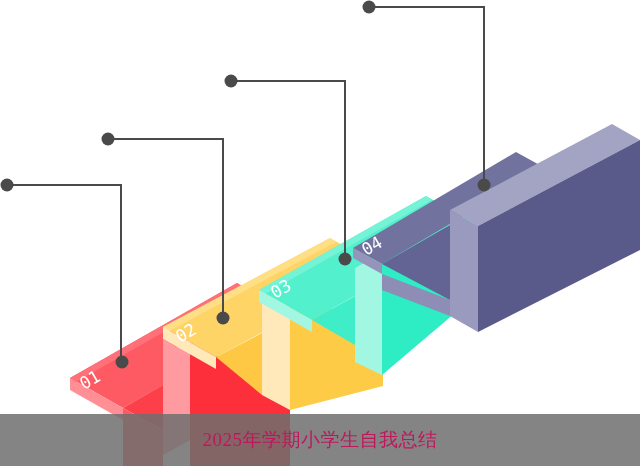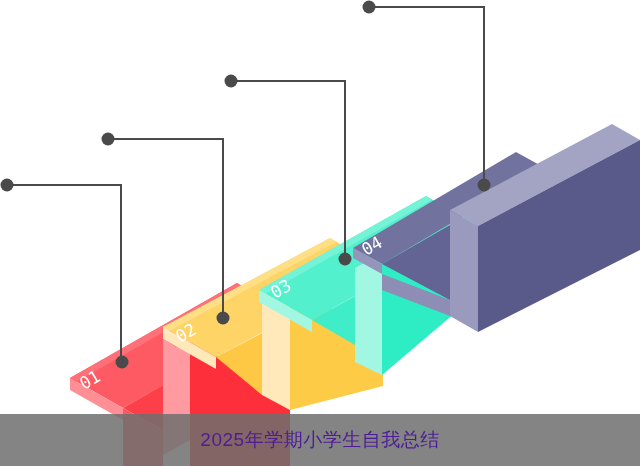--- a/index.html
+++ b/index.html
@@ -1,19 +1,19 @@
 <!DOCTYPE html>
 <html><head>
 <meta charset="utf-8">
 <style>
   html, body { margin:0; padding:0; }
   body { width:640px; height:466px; background:#ffffff; position:relative; overflow:hidden; font-family:"DejaVu Sans", sans-serif; }
   #stage { position:absolute; left:0; top:0; width:640px; height:466px; }
   .caption-bar { position:absolute; left:0; top:414px; width:640px; height:52px; background:rgba(110,110,110,0.85); display:flex; align-items:center; justify-content:center; }
-  .caption-text { color:#4c1d95; font-size:19px; letter-spacing:0.5px; font-family:Liberation Sans, sans-serif; }
+  .caption-text { color:#be185d; font-size:19px; letter-spacing:0.5px; font-family:Liberation Serif, serif; }
   .step-label { fill:#ffffff; font-family:"DejaVu Sans Mono", monospace; font-size:17px; }
 </style>
 </head>
 <body>
 
 <svg id="stage" viewBox="0 0 640 466" xmlns="http://www.w3.org/2000/svg">
 
   <g>
 
     <polygon points="70,378 237,283 290,313 123,408" fill="#fd5a63"></polygon>

